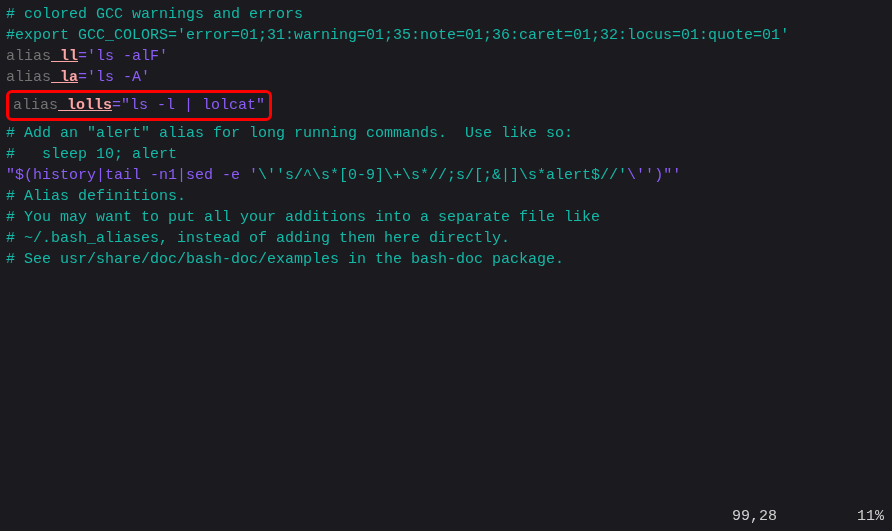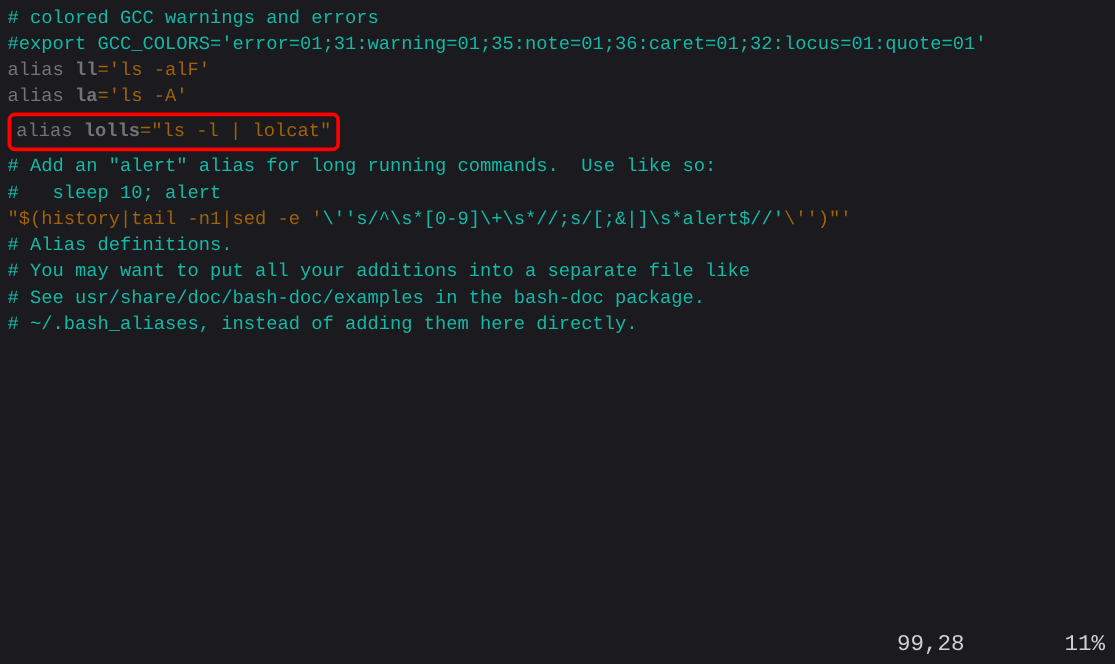--- a/index.html
+++ b/index.html
@@ -11,39 +11,39 @@
     line-height: 21px;
     width: 892px;
     height: 531px;
     overflow: hidden;
     position: relative;
     padding: 4px 6px;
   }
   .line { white-space: pre; }
   .cyan { color: #14b8a6; }
   .keyword { color: #737373; }
-  .bold-cyan { color: #737373; font-weight: bold; }
-  .string { color: #a16207; }
+  .bold-cyan { color: #fca5a5; font-weight: bold; text-decoration: underline; }
+  .string { color: #8b5cf6; }
   .highlight-box {
     border: 3px solid #ff0000;
     border-radius: 6px;
     display: inline-block;
     padding: 2px 4px;
     margin: 2px 0;
   }
   .cursor-bg {
     background: #d787d7;
     color: #1a1a1f;
   }
   .status {
     position: absolute;
     bottom: 4px;
     right: 8px;
     color: #d0d0d0;
-    font-size: 18px;
+    font-size: 15px;
     display: flex;
     gap: 80px;
   }
   .yellow-if { color: #ffff87; }
 </style>
 </head>
 <body>
 
 <div>
 <div class="line"></div>
@@ -54,21 +54,21 @@
 <div class="line"><span class="keyword">alias</span><span class="bold-cyan"> la</span><span class="string">='ls -A'</span></div>
 <div class="line"></div>
 <div><span class="highlight-box line"><span class="keyword">alias</span><span class="bold-cyan"> lolls</span><span class="string">="ls -l | lolcat"</span></span></div>
 <div class="line"></div>
 <div class="line cyan"># Add an "alert" alias for long running commands.  Use like so:</div>
 <div class="line cyan">#   sleep 10; alert</div>
 <div class="line"><span class="string">"$(history|tail -n1|sed -e '</span><span class="cyan">\''s/^\s*[0-9]\+\s*//;s/[;&amp;|]\s*alert$//'</span><span class="string">\''</span><span class="string">)"'</span></div>
 <div class="line"></div>
 <div class="line cyan"># Alias definitions.</div>
 <div class="line cyan"># You may want to put all your additions into a separate file like</div>
+<div class="line cyan"># ~/.bash_aliases, instead of adding them here directly.</div>
 <div class="line cyan"># See usr/share/doc/bash-doc/examples in the bash-doc package.</div>
-<div class="line cyan"># ~/.bash_aliases, instead of adding them here directly.</div>
 <div class="line"></div>
 </div>
 
 <div class="status">
   <span>99,28</span>
   <span>11%</span>
 </div>
 
 </body></html>

